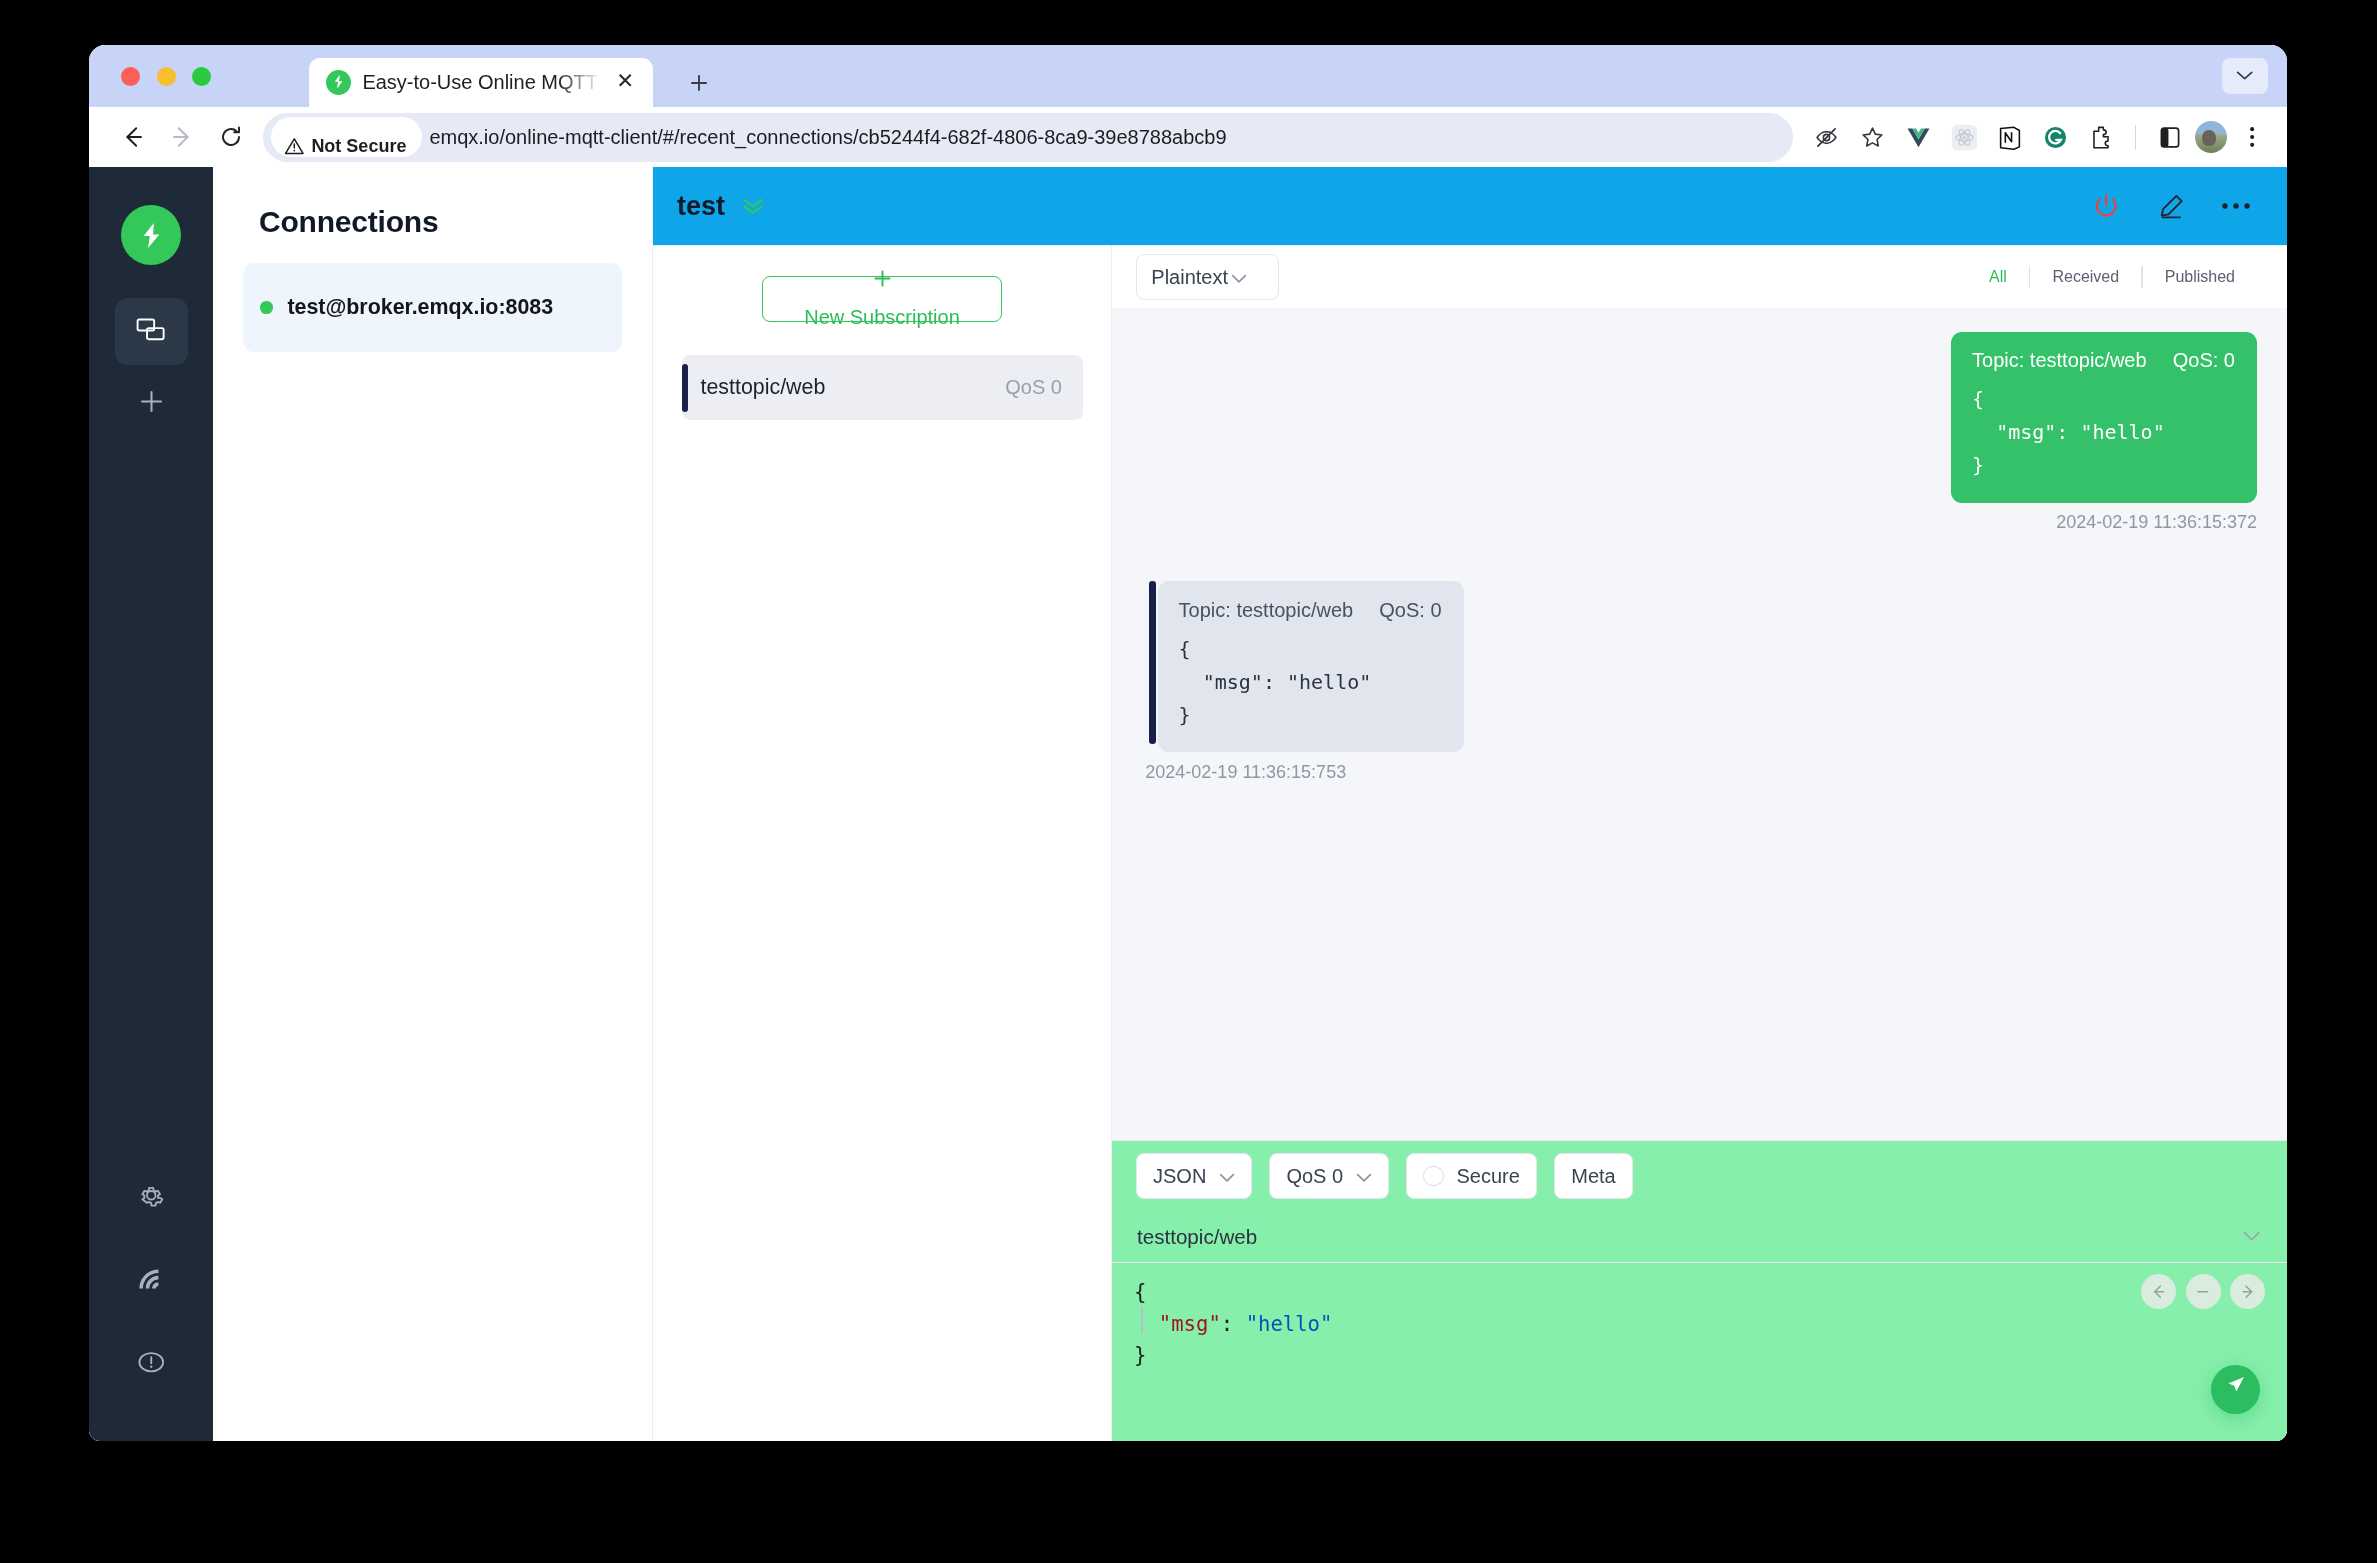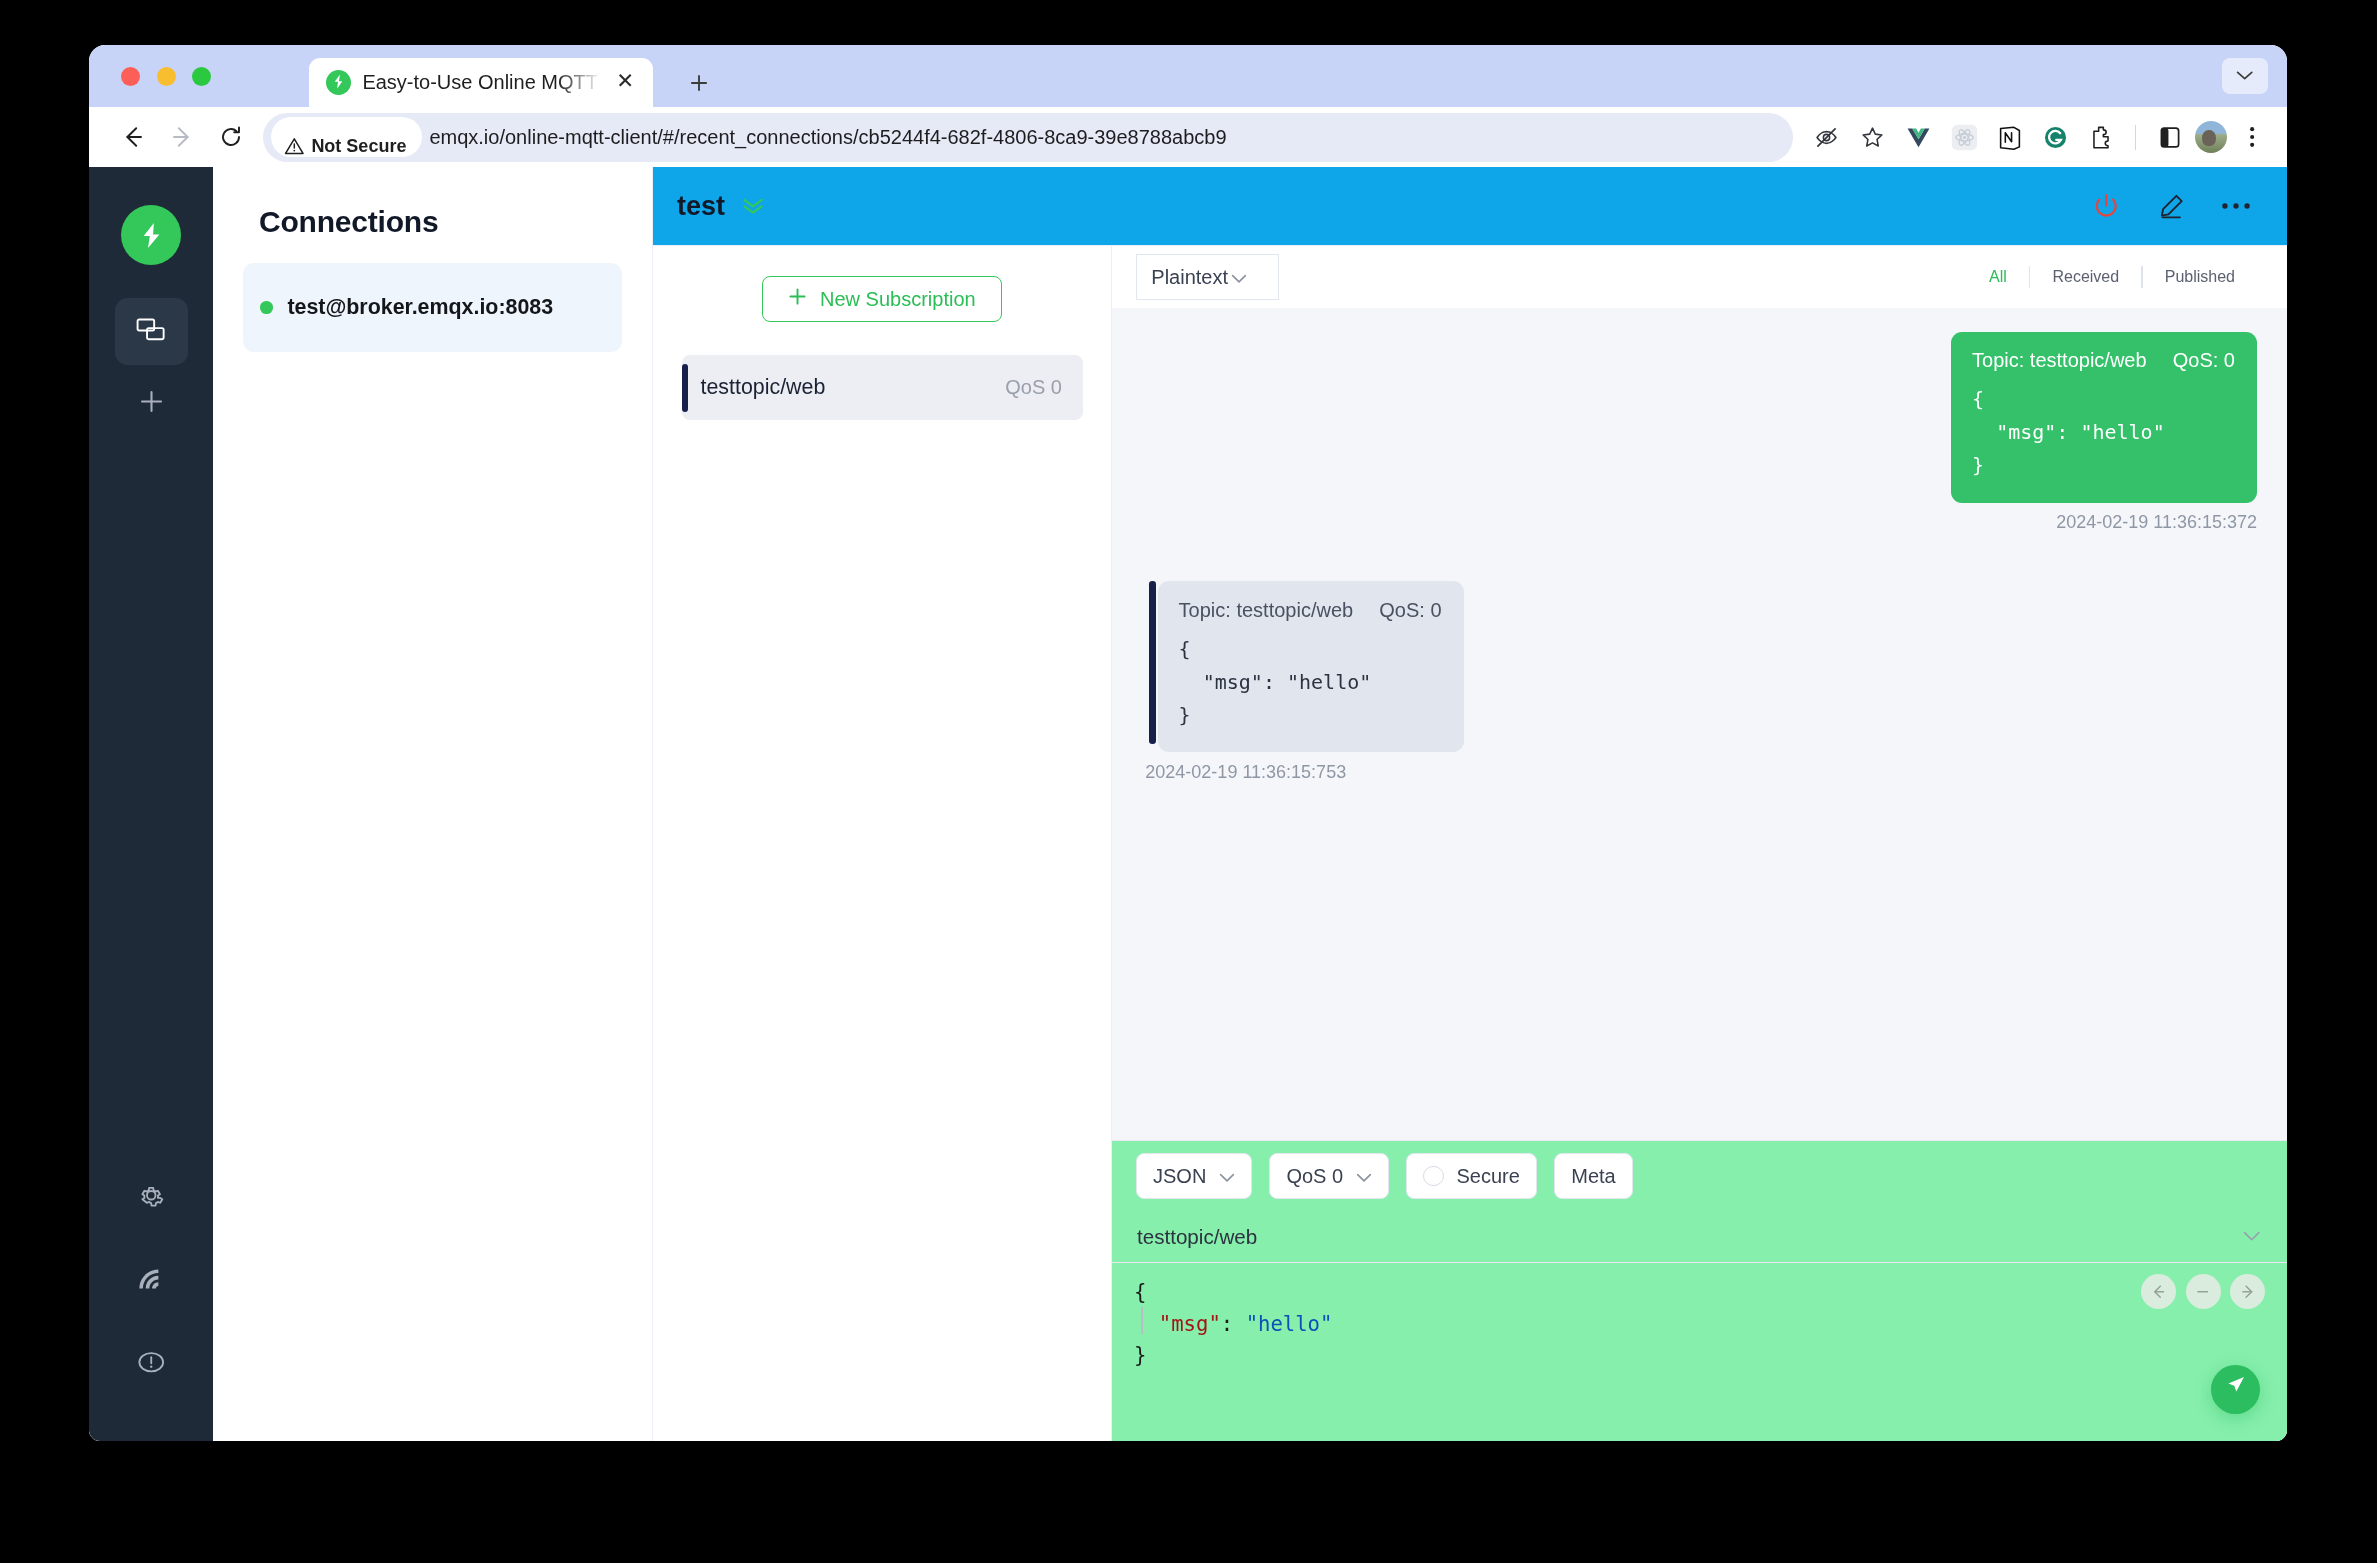--- a/index.html
+++ b/index.html
@@ -210,21 +210,21 @@
     background: #ffffff;
   }
   .new-sub-btn {
     margin: 30px auto 17px;
     width: 240px; height: 46px;
     border: 1.6px solid #34c759;
     border-radius: 8px;
     background: #ffffff;
     color: #2bbd56;
     font-size: 20px;
-    display: flex; align-items: center; justify-content: center; gap: 12.7px;
+    display: flex; align-items: center; justify-content: center; gap: 12.7px; flex-direction: column;
   }
   .sub-item {
     margin-top: 33px;
     height: 65px;
     background: #eceef3;
     border-radius: 8px;
     display: flex; align-items: center;
     padding: 0 20.6px 0 19px;
     position: relative;
   }
@@ -239,21 +239,21 @@
   
   .messages { flex: 1 1 auto; display: flex; flex-direction: column; min-width: 0; border-top: 1.6px solid #eceef3; }
   .msg-toolbar {
     height: 62px; flex: 0 0 auto;
     display: flex; align-items: center;
     padding: 0 30px 0 24px;
     background: #ffffff;
   }
   .select-box {
     height: 46px; min-width: 143px;
-    border: 1.6px solid #e2e6ee; border-radius: 0;
+    border: 1.6px solid #e2e6ee; border-radius: 8px;
     background: #ffffff;
     display: flex; align-items: center; gap: 3px;
     padding: 0 14.3px;
     font-size: 20px; color: #3a4252;
   }
   .filter-tabs { margin-left: auto; display: flex; align-items: center; font-size: 16px; color: #5b6170; }
   .filter-tabs .ft { padding: 0 22px; }
   .filter-tabs .ft.active { color: #2bbd56; }
   .ft-sep { width: 1.6px; height: 22px; background: #dfe3ec; }
 

